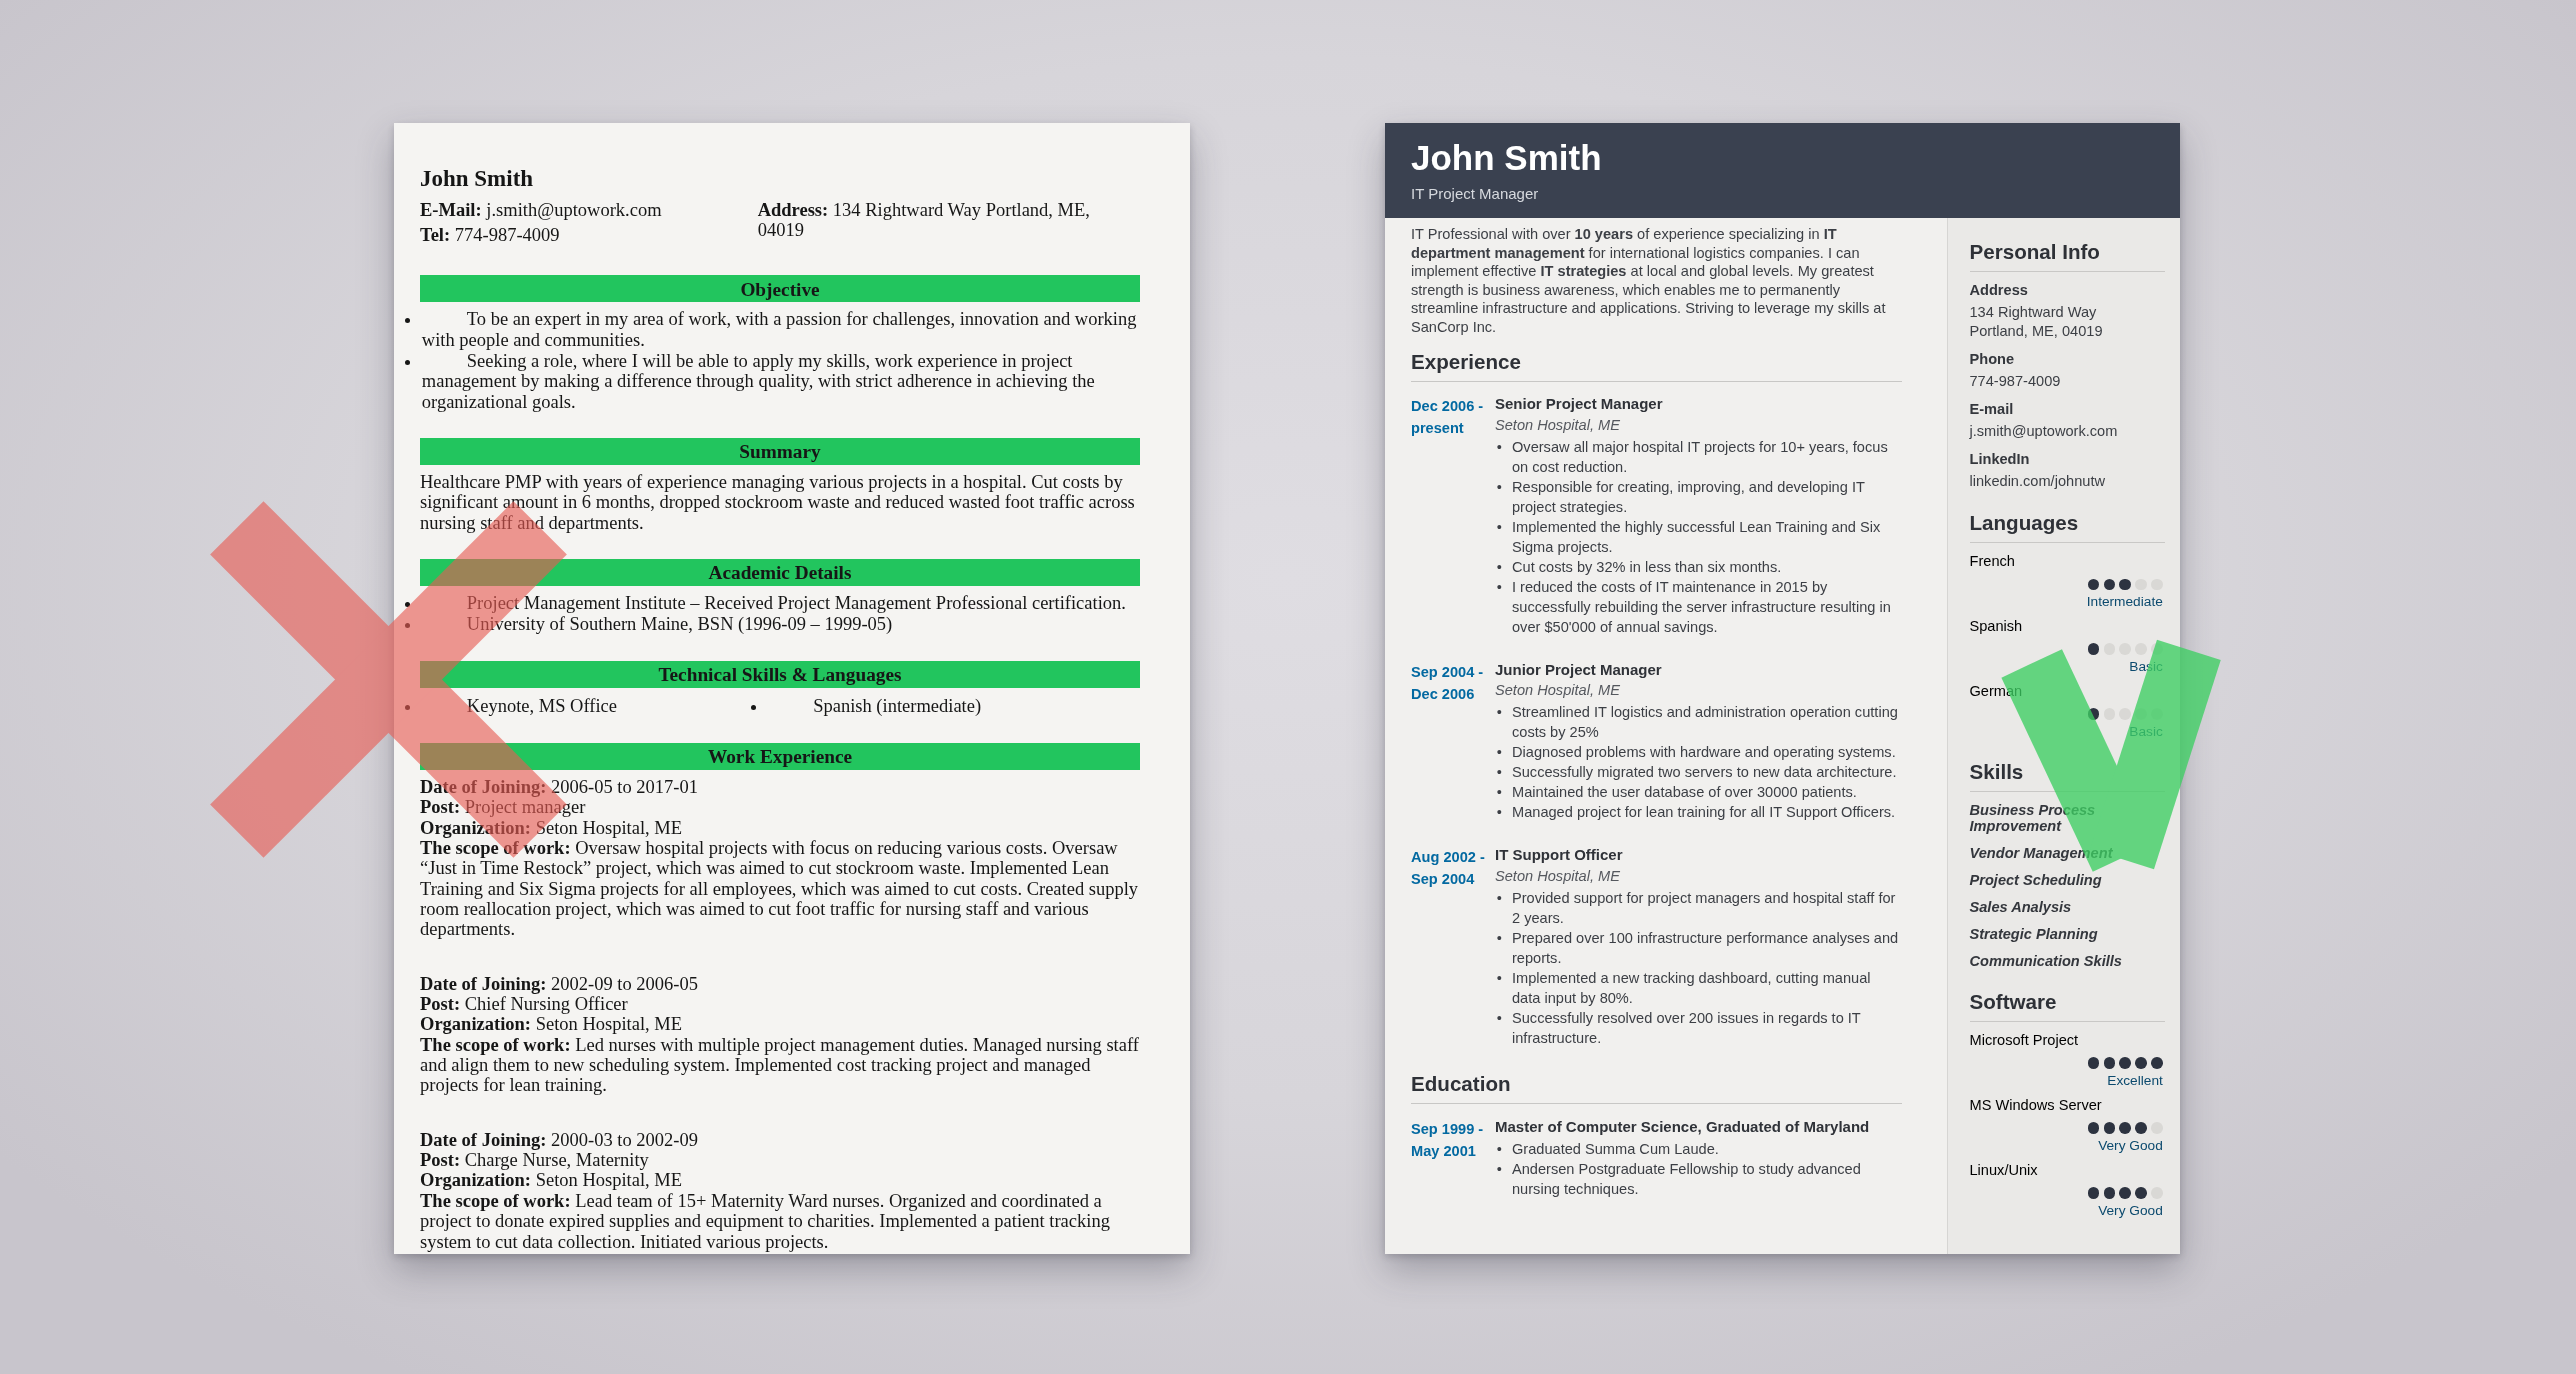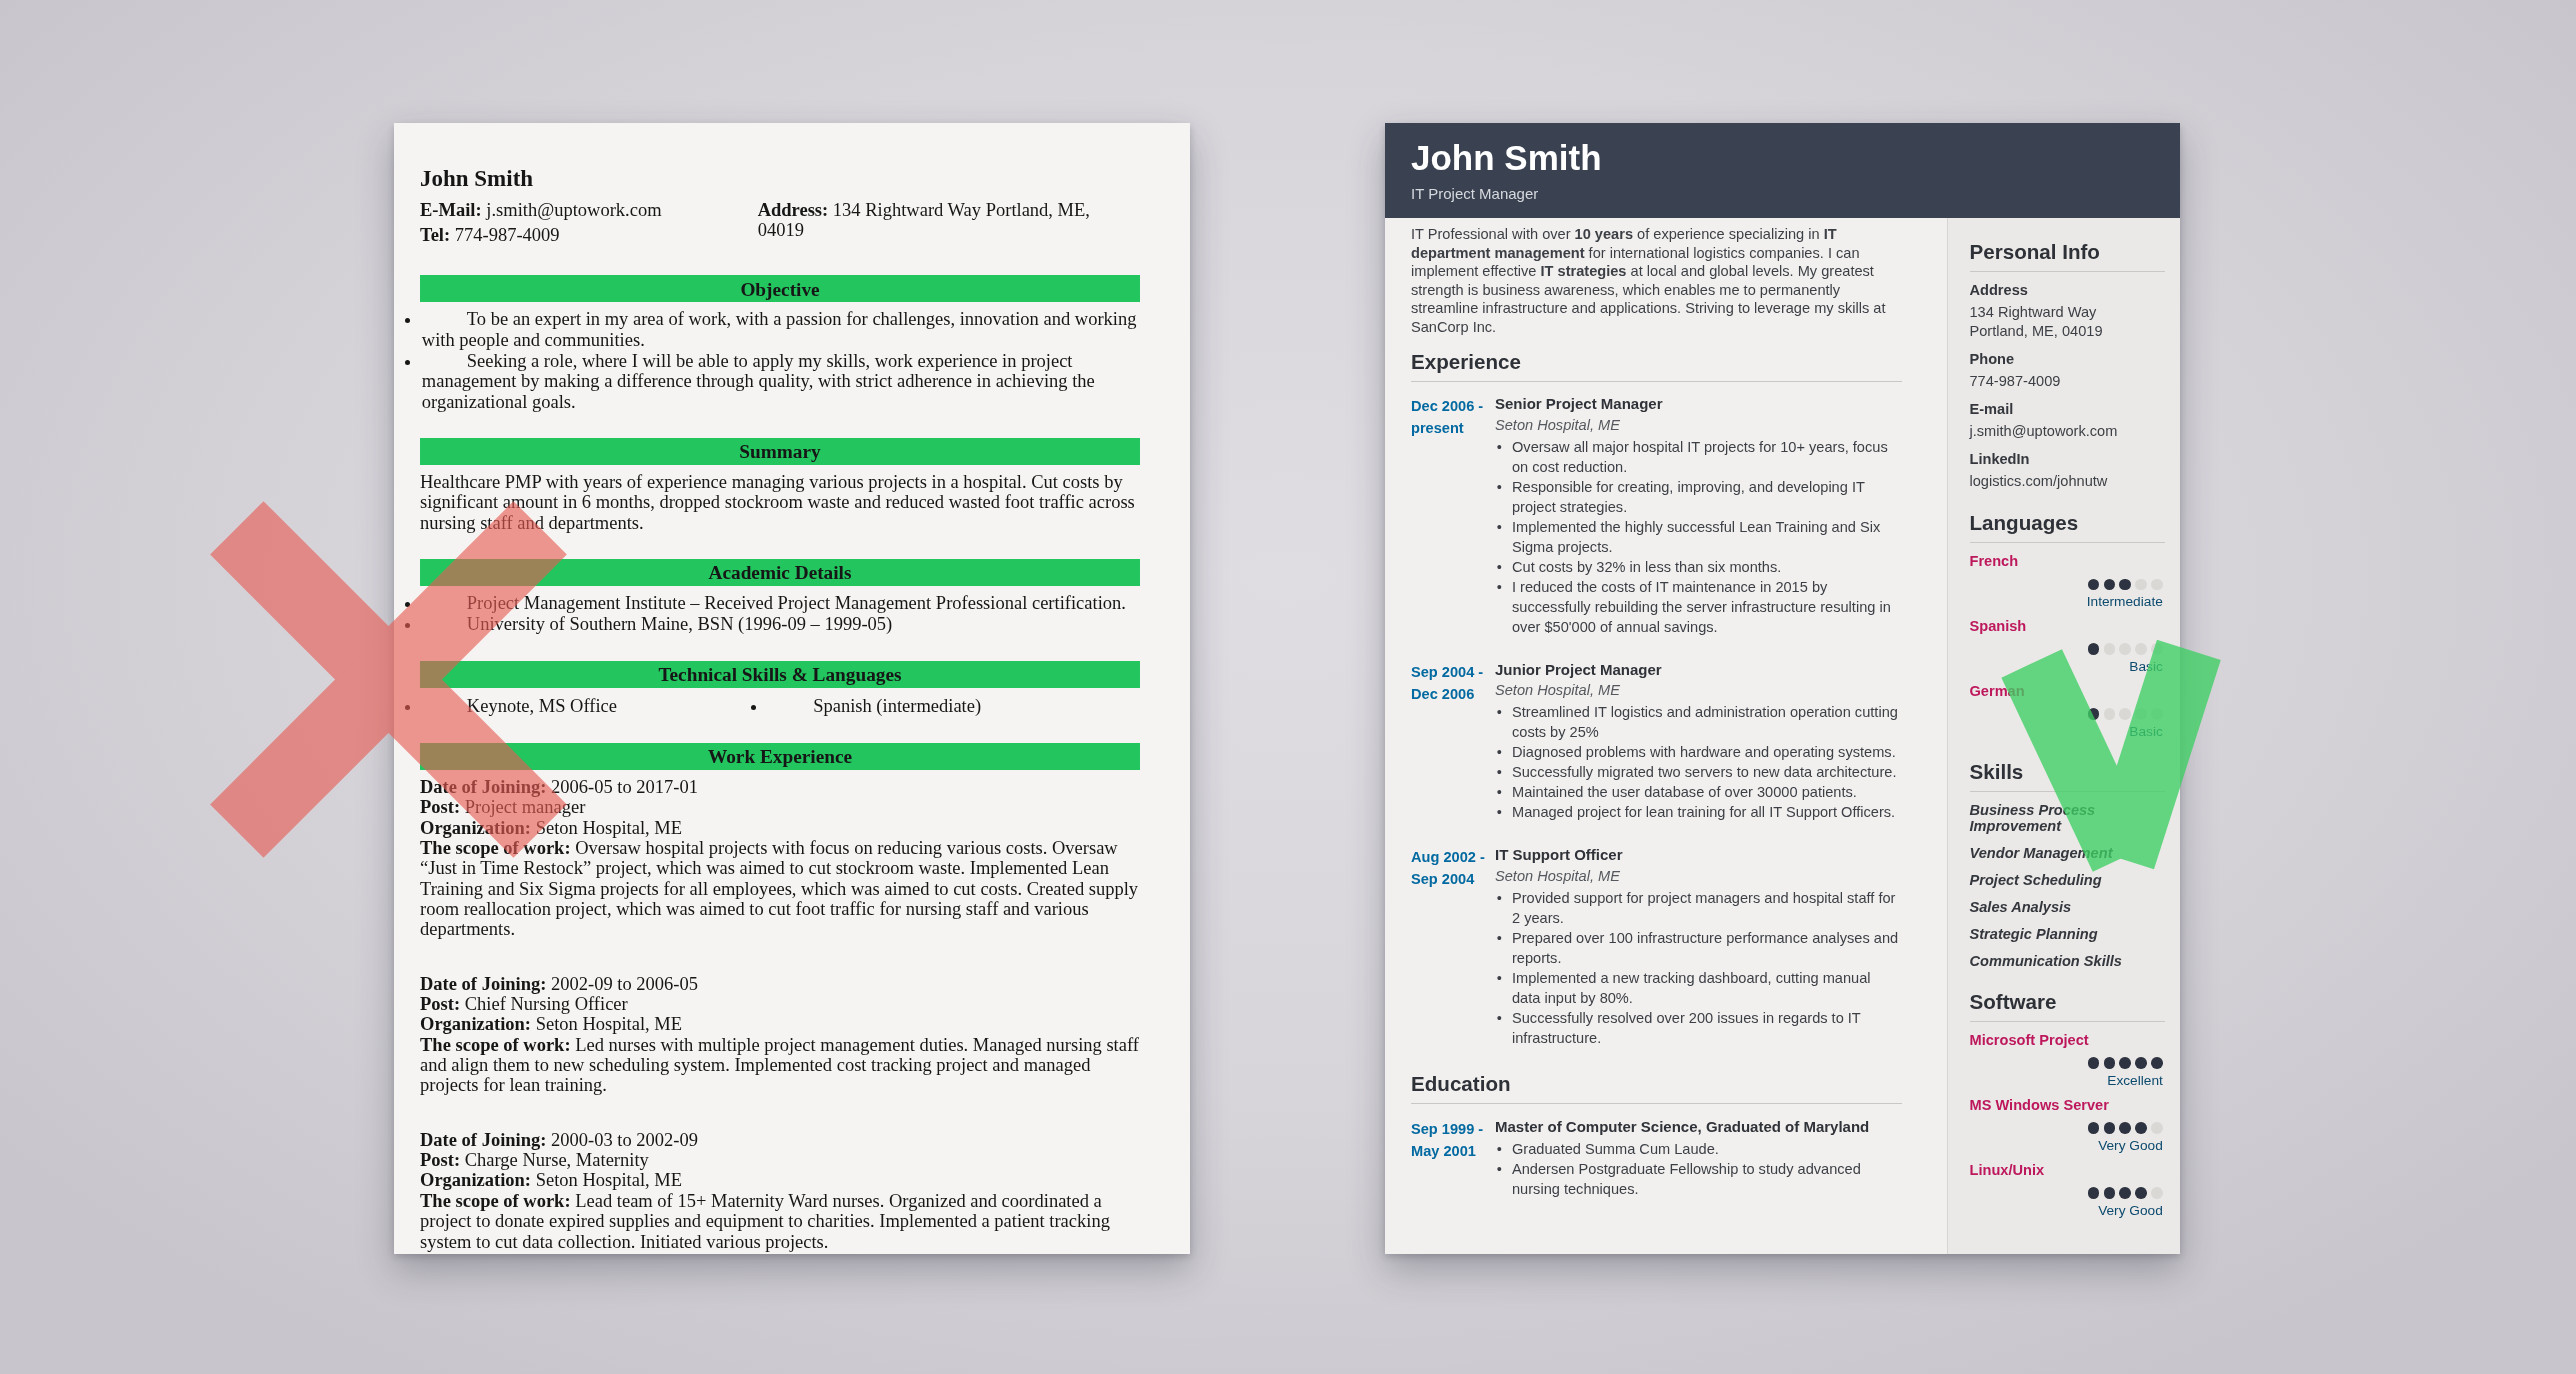--- a/index.html
+++ b/index.html
@@ -51,21 +51,21 @@
   ul.g-bullets{list-style:none;margin:0;padding:0;}
   ul.g-bullets li{position:relative;padding-left:17px;line-height:20px;color:#3c3f45;}
   ul.g-bullets li::before{content:"\2022";position:absolute;left:1.7px;}
 
   .s-h2{font-size:20.6px;font-weight:bold;color:#2e3137;margin:20.6px 0 0;}
   .s-h2.first{margin-top:0;}
   .s-hr{border:none;border-top:1.7px solid #c9c8c6;margin:6.9px 0 10.3px;}
   .pi-label{font-weight:bold;margin:10.3px 0 5.2px;color:#34373d;}
   .pi-value{line-height:18.5px;color:#3c3f45;}
   .rate-item{margin:0 0 6px;}
-  .rate-name{font-weight:bold;color:#be185d;margin:0 0 9.4px;}
+  .rate-name{font-weight:normal;color:#000000;margin:0 0 9.4px;}
   .dots{text-align:right;padding-right:1.7px;line-height:12px;}
   .dot{display:inline-block;width:11.6px;height:11.6px;border-radius:50%;background:#d9d8d5;margin-left:4.3px;}
   .dot.on{background:#2d3340;}
   .rate-level{text-align:right;font-size:13.7px;color:#0c4a6e;margin:3.4px 0 8.6px;padding-right:1.7px;}
   .skill-item{font-weight:bold;color:#34373d;margin:0 0 11px;font-style:italic;}
 
   
   .mark{position:absolute;pointer-events:none;}
 </style>
 </head>
@@ -261,21 +261,21 @@
             <div>
 
             <div class="pi-value">j.smith@uptowork.com</div>
             </div>
           </div>
 
           <div class="pi-field">
             <div class="pi-label">LinkedIn</div>
             <div>
 
-            <div class="pi-value">logistics.com/johnutw</div>
+            <div class="pi-value">linkedin.com/johnutw</div>
             </div>
           </div>
         </div>
 
       <h2 class="s-h2">Languages</h2>
       <hr class="s-hr">
       <div>
 
           <div class="rate-item">
             <div class="rate-name">French</div>

